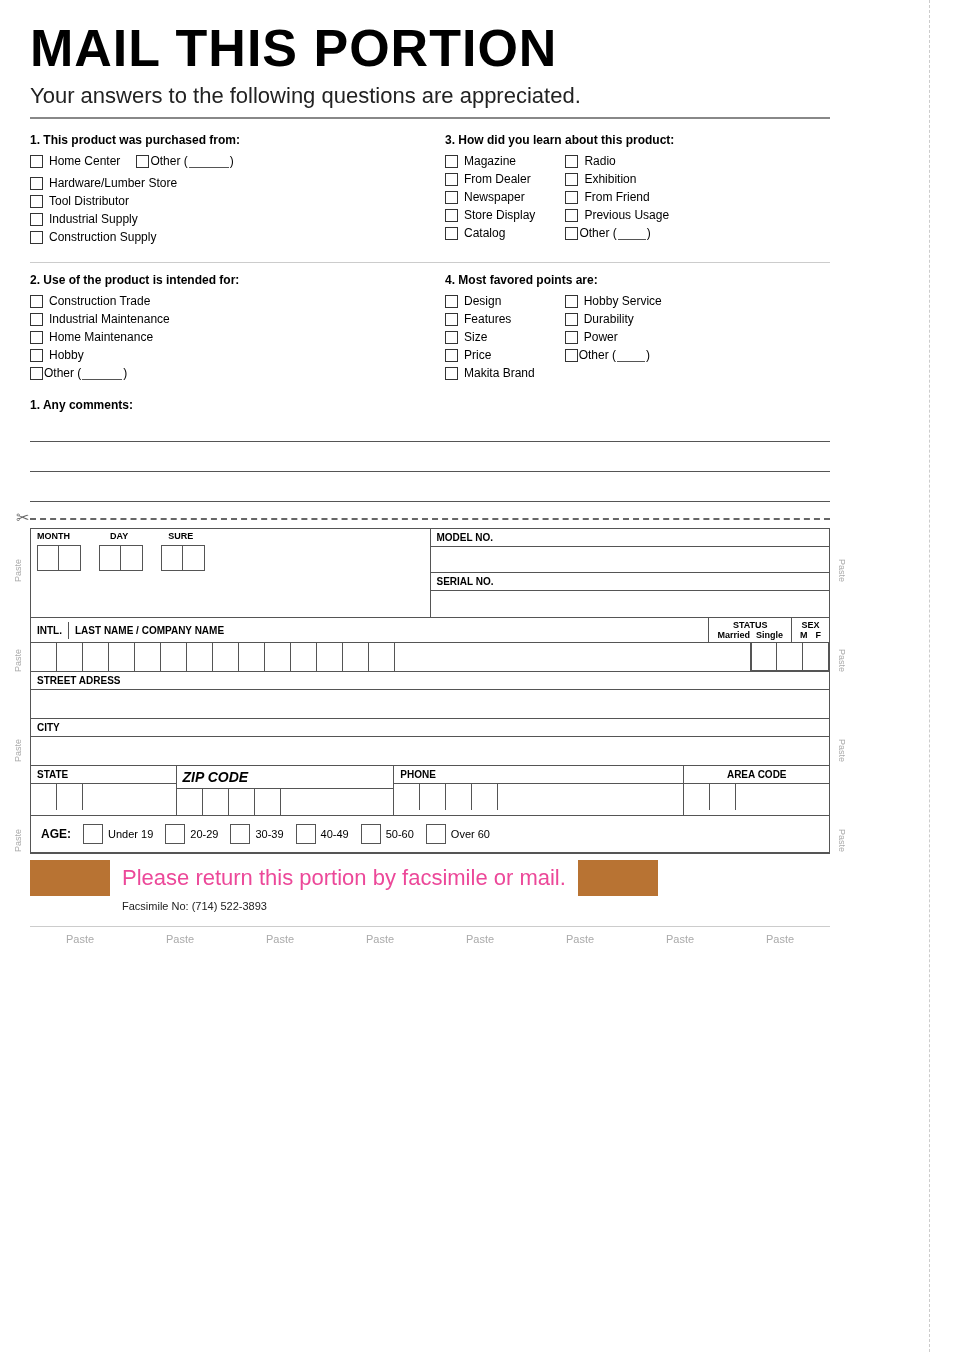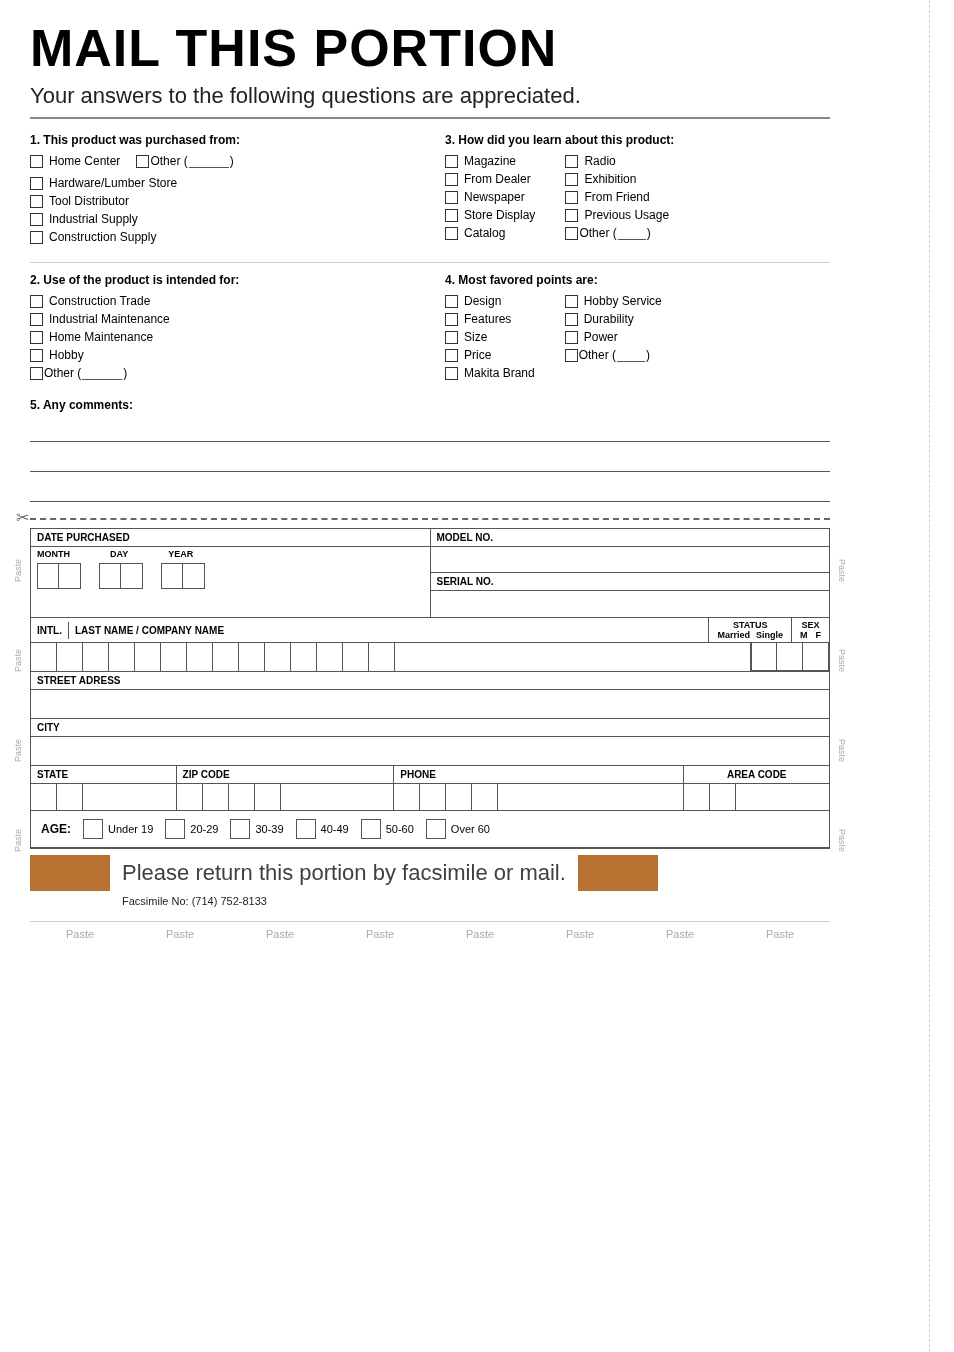--- a/index.html
+++ b/index.html
@@ -121,21 +121,21 @@
     
     .return-section {
       display: flex;
       align-items: center;
       margin-top: 6px;
       gap: 12px;
     }
 
     .return-text {
       font-size: 22px;
-      color: #404040;
+      color: #ec4899;
     }
 
     .fax-text {
       font-size: 11px;
       margin-top: 4px;
       color: #222;
     }
 
     
     .paste-row {
@@ -317,21 +317,21 @@
             <span style="font-size:12px;">Other (</span>
             <span style="display:inline-block;width:28px; border-bottom:1px solid #555; height:14px;"></span>
             <span style="font-size:12px;">)</span>
           </div>
         </div>
       </div>
     </div>
   </div>
 
   <div class="comments-section">
-    <div class="comments-label">5. Any comments:</div>
+    <div class="comments-label">1. Any comments:</div>
     <div class="comment-line"></div>
     <div class="comment-line"></div>
     <div class="comment-line"></div>
   </div>
 
   <div style="position:relative; margin: 16px 0 0 0;">
     <div style="border-top: 2px dashed #666; width: 100%;"></div>
     <span style="position:absolute; left:-14px; top:-10px; font-size:16px; color:#666;">✂</span>
   </div>
 
@@ -341,25 +341,24 @@
     <div style="position:absolute; right:-18px; top:30px; writing-mode:vertical-rl; font-size:9px; color:#aaa;">Paste</div>
     <div style="position:absolute; left:-18px; top:120px; writing-mode:vertical-rl; transform:rotate(180deg); font-size:9px; color:#aaa;">Paste</div>
     <div style="position:absolute; right:-18px; top:120px; writing-mode:vertical-rl; font-size:9px; color:#aaa;">Paste</div>
     <div style="position:absolute; left:-18px; top:210px; writing-mode:vertical-rl; transform:rotate(180deg); font-size:9px; color:#aaa;">Paste</div>
     <div style="position:absolute; right:-18px; top:210px; writing-mode:vertical-rl; font-size:9px; color:#aaa;">Paste</div>
     <div style="position:absolute; left:-18px; top:300px; writing-mode:vertical-rl; transform:rotate(180deg); font-size:9px; color:#aaa;">Paste</div>
     <div style="position:absolute; right:-18px; top:300px; writing-mode:vertical-rl; font-size:9px; color:#aaa;">Paste</div>
 
     <div style="display:flex; border-bottom:1px solid #555;">
       <div style="flex:1; border-right:1px solid #555;">
-        <div style="font-size:10px; font-weight:700; padding:3px 6px; border-bottom:1px solid #555;">DATE PURCHASED</div>
         <div style="display:flex; padding:2px 6px; gap:40px; font-size:9px; font-weight:700;">
           <span>MONTH</span>
           <span>DAY</span>
-          <span>YEAR</span>
+          <span>SURE</span>
         </div>
         <div style="display:flex; padding:2px 6px 6px; gap:8px;">
           <div style="display:flex;">
             <div style="width:22px;height:26px;border:1px solid #555;"></div>
             <div style="width:22px;height:26px;border:1px solid #555;border-left:none;"></div>
           </div>
           <div style="display:flex; margin-left:10px;">
             <div style="width:22px;height:26px;border:1px solid #555;"></div>
             <div style="width:22px;height:26px;border:1px solid #555;border-left:none;"></div>
           </div>
@@ -440,21 +439,21 @@
       <div style="flex:1; border-right:1px solid #555;">
         <div style="font-size:10px;font-weight:700;padding:3px 6px;border-bottom:1px solid #555;">STATE</div>
         <div style="display:flex;">
           <div style="width:26px;height:26px;border-right:1px solid #555;"></div>
           <div style="width:26px;height:26px;border-right:1px solid #555;"></div>
           <div style="width:26px;height:26px;"></div>
         </div>
       </div>
 
       <div style="flex:1.5; border-right:1px solid #555;">
-        <div style="font-size:10px;font-weight:700;padding:3px 6px;border-bottom:1px solid #555;">ZIP CODE</div>
+        <div style="font-size:14px;font-weight:700;padding:3px 6px;border-bottom:1px solid #555;font-style:italic;">ZIP CODE</div>
         <div style="display:flex;">
           <div style="width:26px;height:26px;border-right:1px solid #555;"></div>
           <div style="width:26px;height:26px;border-right:1px solid #555;"></div>
           <div style="width:26px;height:26px;border-right:1px solid #555;"></div>
           <div style="width:26px;height:26px;border-right:1px solid #555;"></div>
           <div style="width:26px;height:26px;"></div>
         </div>
       </div>
 
       <div style="flex:2; border-right:1px solid #555;">
@@ -509,21 +508,21 @@
   </div>
 
 
   <div class="return-section">
     <div style="width:80px; height:36px; background:#b87333; flex-shrink:0;"></div>
     <div>
       <div class="return-text">Please return this portion by facsimile or mail.</div>
     </div>
     <div style="width:80px; height:36px; background:#b87333; flex-shrink:0;"></div>
   </div>
-  <div class="fax-text" style="margin-left:92px; margin-top:4px;">Facsimile No: (714) 752-8133</div>
+  <div class="fax-text" style="margin-left:92px; margin-top:4px;">Facsimile No: (714) 522-3893</div>
 
   <div class="paste-row" style="margin-top:14px;">
     <span class="paste-item">Paste</span>
     <span class="paste-item">Paste</span>
     <span class="paste-item">Paste</span>
     <span class="paste-item">Paste</span>
     <span class="paste-item">Paste</span>
     <span class="paste-item">Paste</span>
     <span class="paste-item">Paste</span>
     <span class="paste-item">Paste</span>

